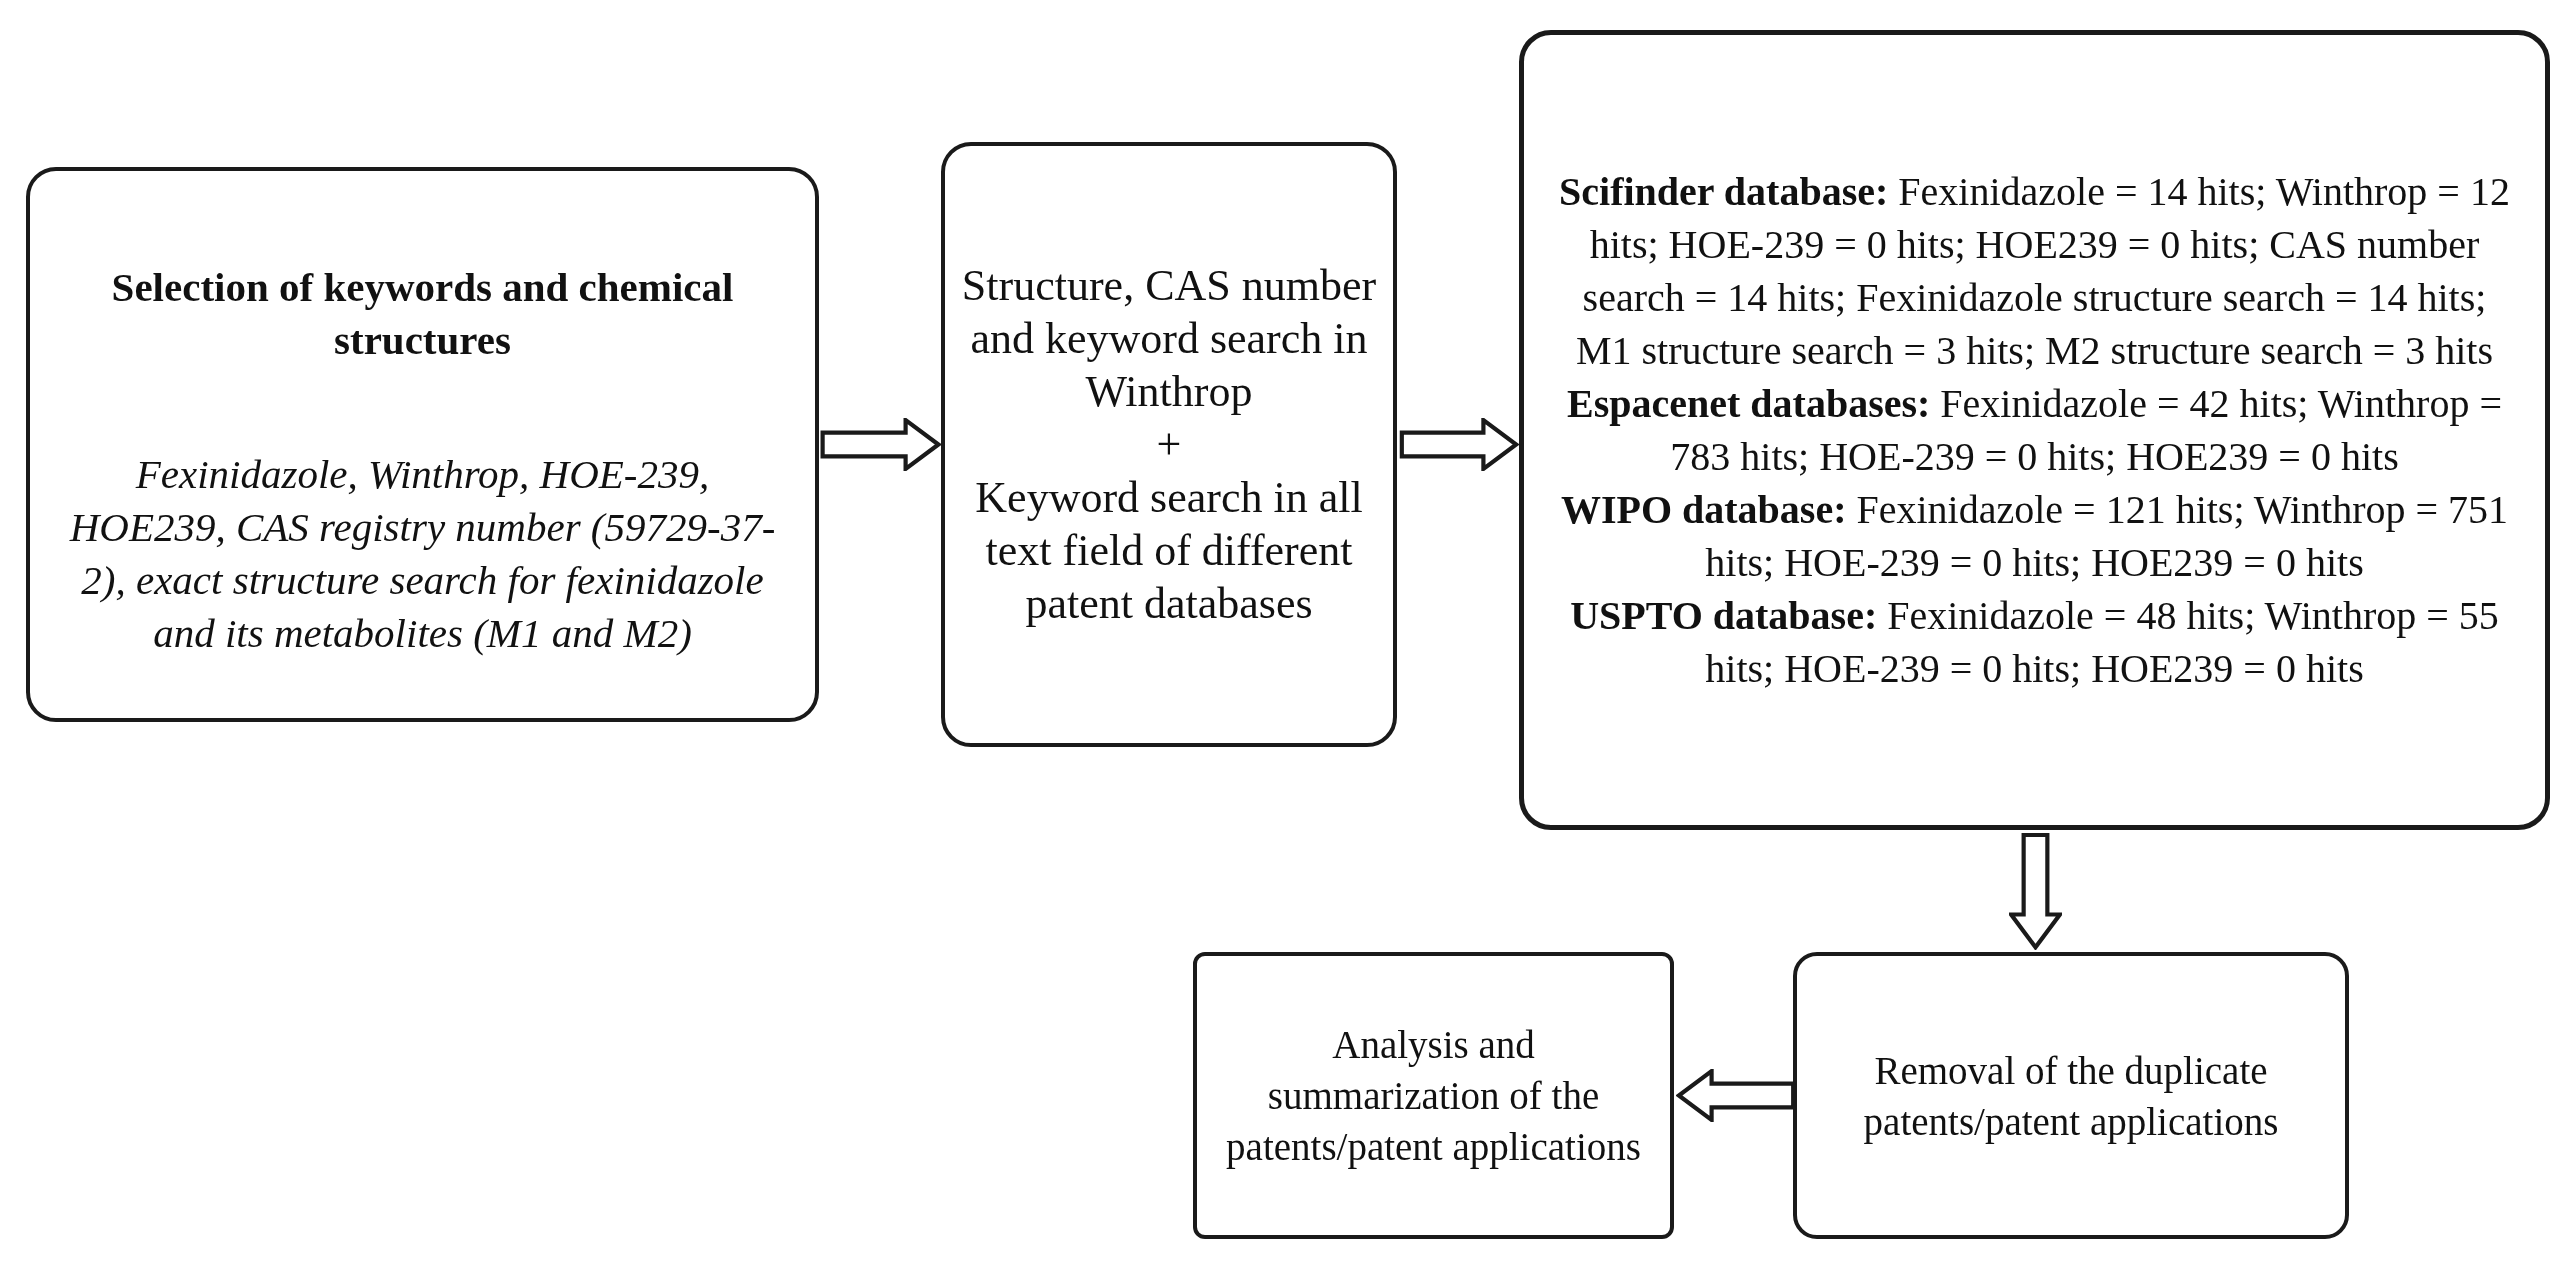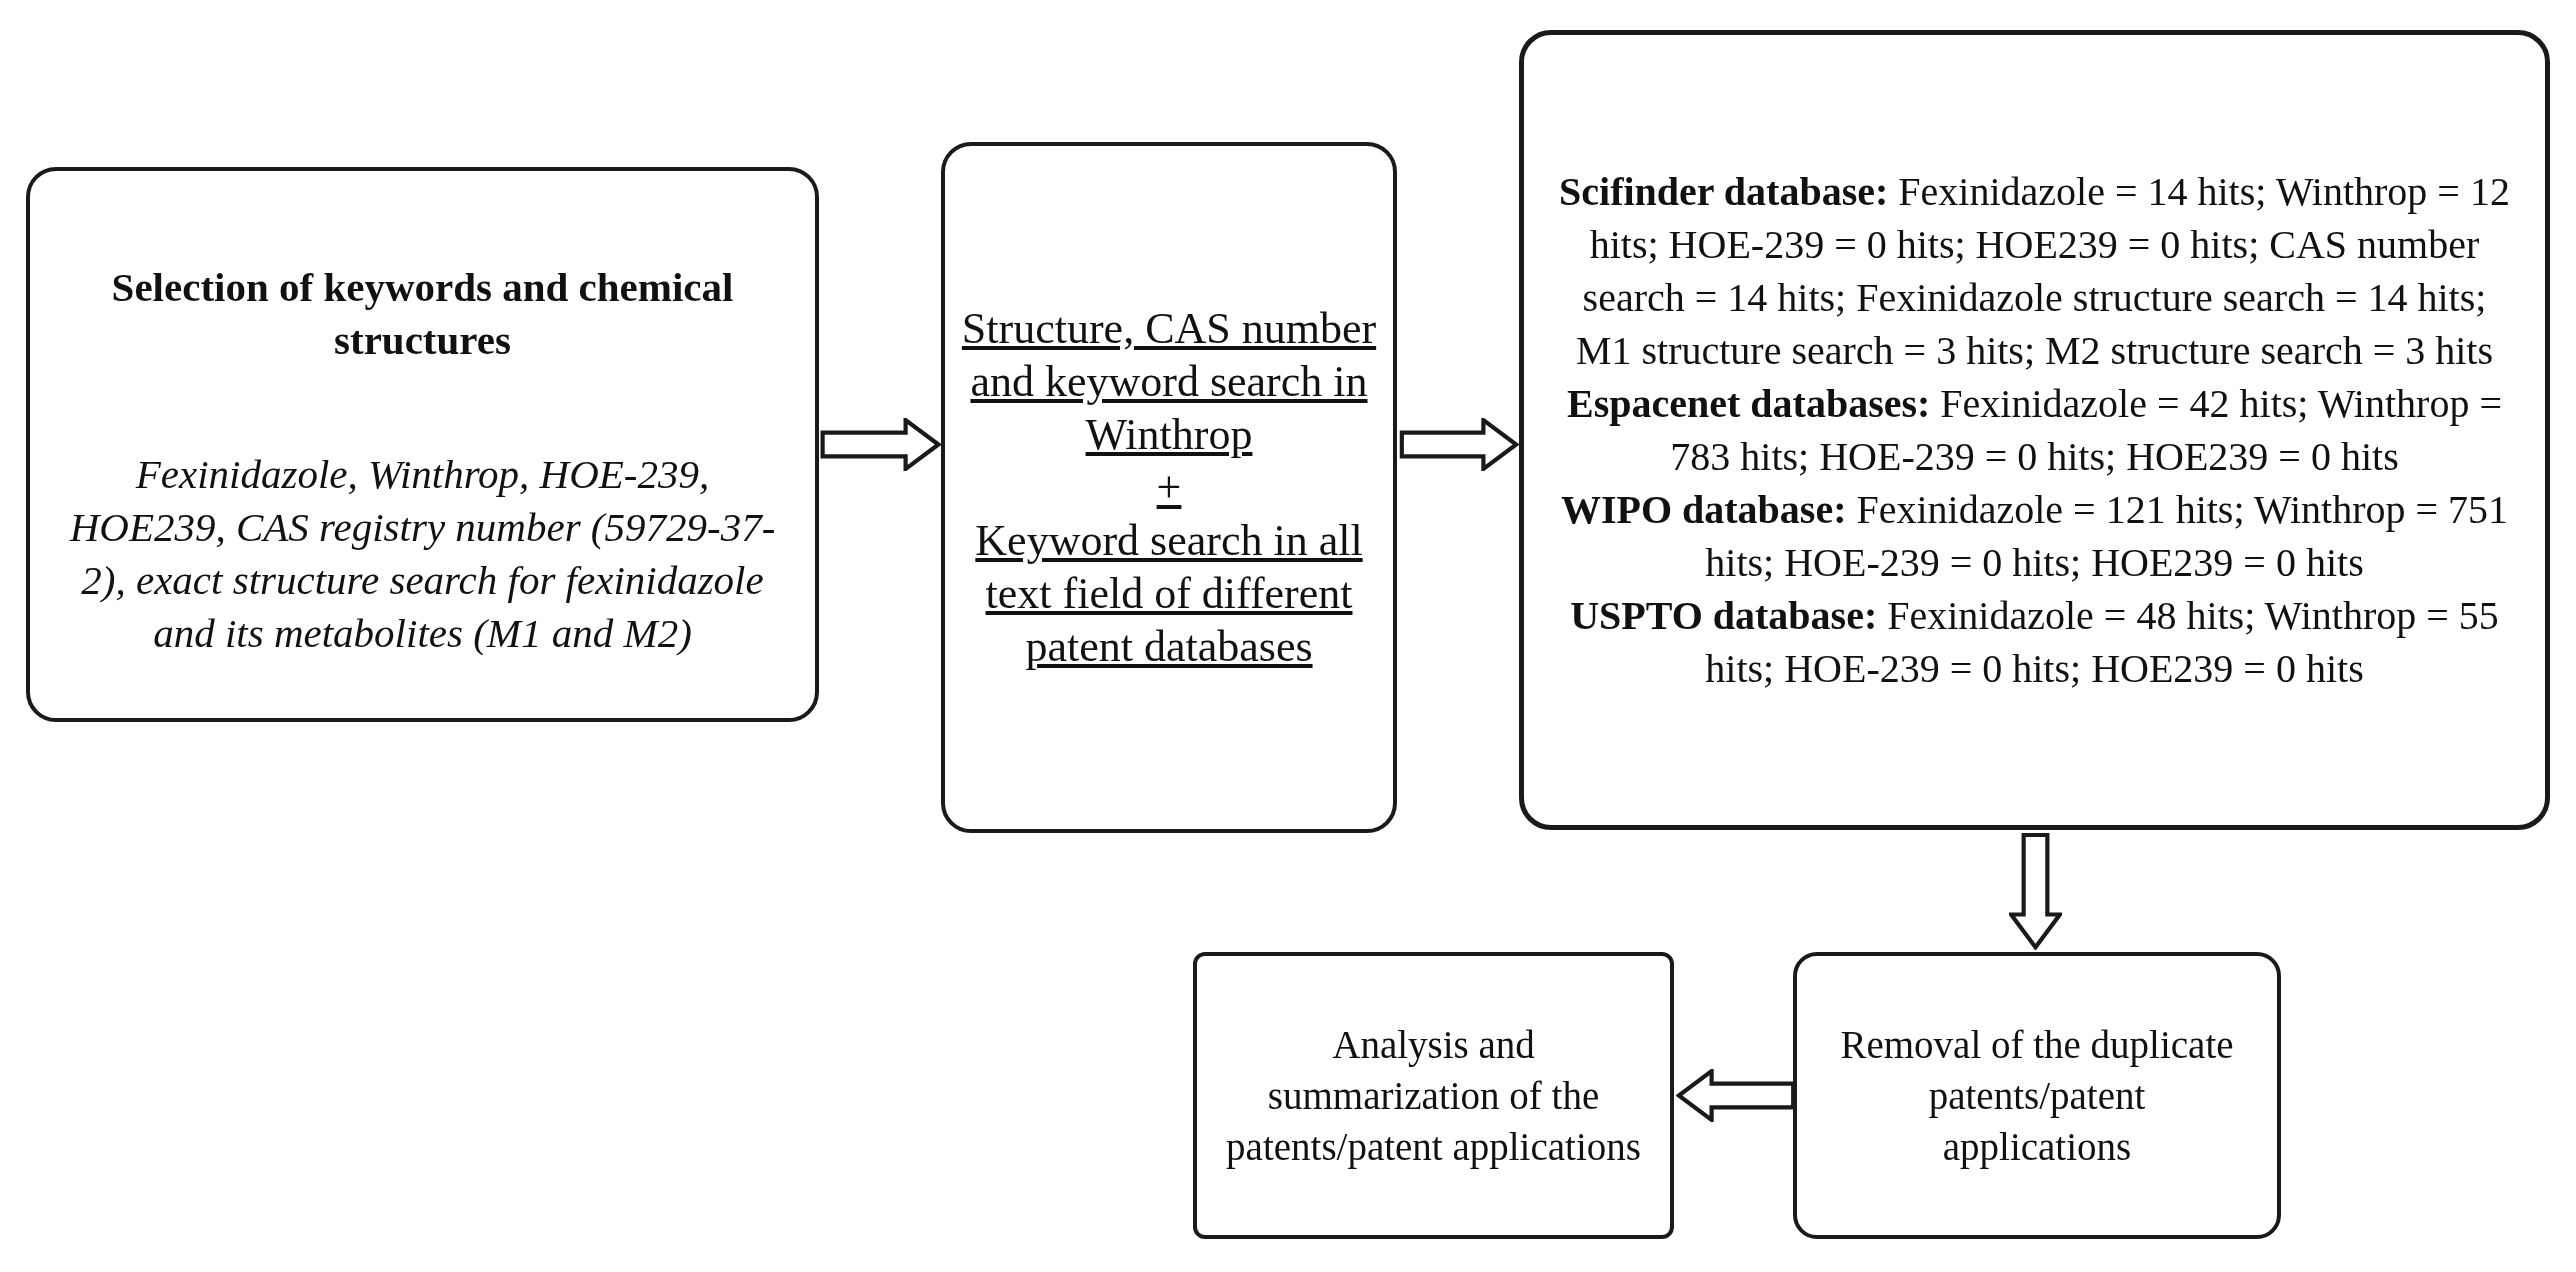--- a/index.html
+++ b/index.html
@@ -41,26 +41,25 @@
   .box-keywords .body {
     margin: 81px 0 8px 0;
     font-size: 41px;
     line-height: 53px;
     font-style: italic;
   }
 
   
   .box-search {
     left: 941px; top: 142px;
-    width: 456px; height: 691px;
+    width: 456px; height: 605px;
     display: flex;
     flex-direction: column;
     justify-content: center;
     align-items: center;
-    text-decoration: underline;
   }
   .search-line {
     font-size: 44px;
     line-height: 53px;
     white-space: nowrap;
   }
 
   
   .box-results {
     left: 1519px; top: 30px;
@@ -84,21 +83,21 @@
     left: 1193px; top: 952px;
     width: 481px; height: 287px;
     border-radius: 12px;
     padding: 0 21px;
     display: flex;
     flex-direction: column;
     justify-content: center;
   }
   .box-removal {
     left: 1793px; top: 952px;
-    width: 488px; height: 287px;
+    width: 556px; height: 287px;
     border-radius: 24px;
     padding: 0 39px;
     display: flex;
     flex-direction: column;
     justify-content: center;
   }
   .bottom-text {
     margin: 0;
     font-size: 39px;
     line-height: 51px;

